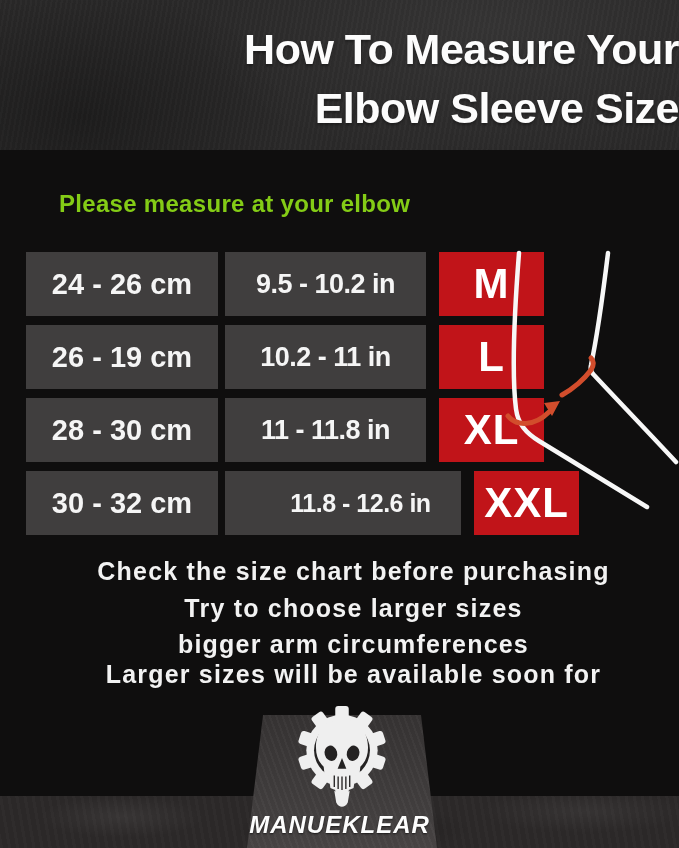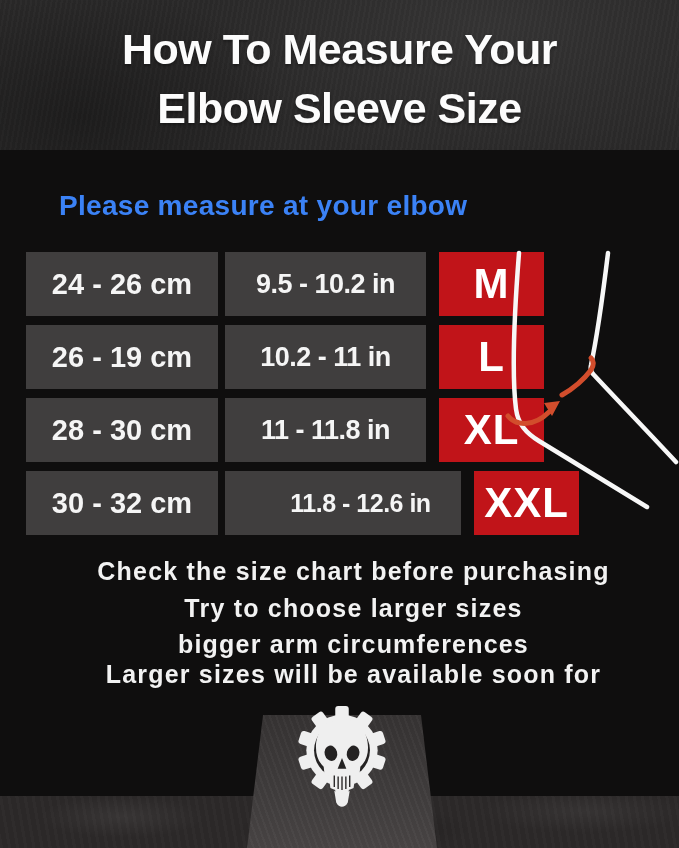--- a/index.html
+++ b/index.html
@@ -12,29 +12,29 @@
   
   .header{
     position:absolute;left:0;top:0;width:679px;height:150px;
     background-color:#2a2929;
     background-image:
       radial-gradient(ellipse 420px 200px at 72% 18%, rgba(255,255,255,0.05), transparent 70%),
       radial-gradient(ellipse 300px 190px at 12% 78%, rgba(0,0,0,0.30), transparent 70%),
       repeating-linear-gradient(100deg, rgba(255,255,255,0.018) 0 2px, rgba(0,0,0,0.02) 2px 5px);
   }
   .title{
-    padding-top:20px;text-align:center;
+    padding-top:20px;text-align:right;
     font-size:43px;line-height:59px;font-weight:bold;
     color:#fcfcfc;letter-spacing:-0.5px;
     text-shadow:0 2px 3px rgba(0,0,0,0.35);
   }
   
   .instruction{
     position:absolute;left:59px;top:190px;
-    font-size:28px;font-weight:bold;color:#3b82f6;letter-spacing:0.3px;
+    font-size:24px;font-weight:bold;color:#84cc16;letter-spacing:0.3px;
   }
   
   .size-table{position:absolute;left:26px;top:252px;}
   .srow{display:flex;height:64px;margin-bottom:9px;}
   .cell{display:flex;align-items:center;justify-content:center;
         font-weight:bold;color:#f5f5f5;white-space:nowrap;}
   .cell-cm{width:192px;background:#403e3e;margin-right:7px;font-size:29px;}
   .cell-in{width:201px;background:#403e3e;margin-right:13px;font-size:27px;letter-spacing:-0.5px;}
   .srow:nth-child(4) .cell-in{font-size:25px;padding-left:35px;}
   .cell-size{width:105px;background:#c11419;font-size:42px;font-weight:800;
@@ -160,14 +160,15 @@
       <g stroke="#242222" stroke-width="1.4">
         <line x1="42" y1="72" x2="42" y2="84"></line>
         <line x1="46" y1="73" x2="46" y2="86"></line>
         <line x1="50" y1="73" x2="50" y2="87"></line>
         <line x1="54" y1="73" x2="54" y2="86"></line>
         <line x1="58" y1="72" x2="58" y2="84"></line>
       </g>
     </g>
   </svg>
 
+  <div class="brand">MANUEKLEAR</div>
 
 </div>
 
 </body></html>

